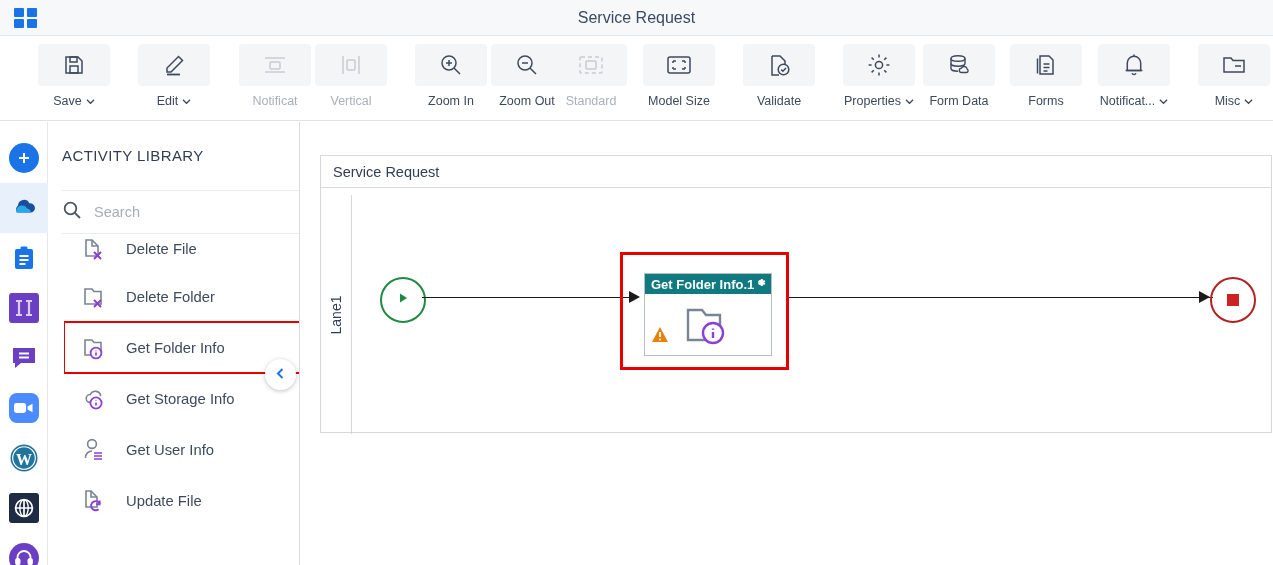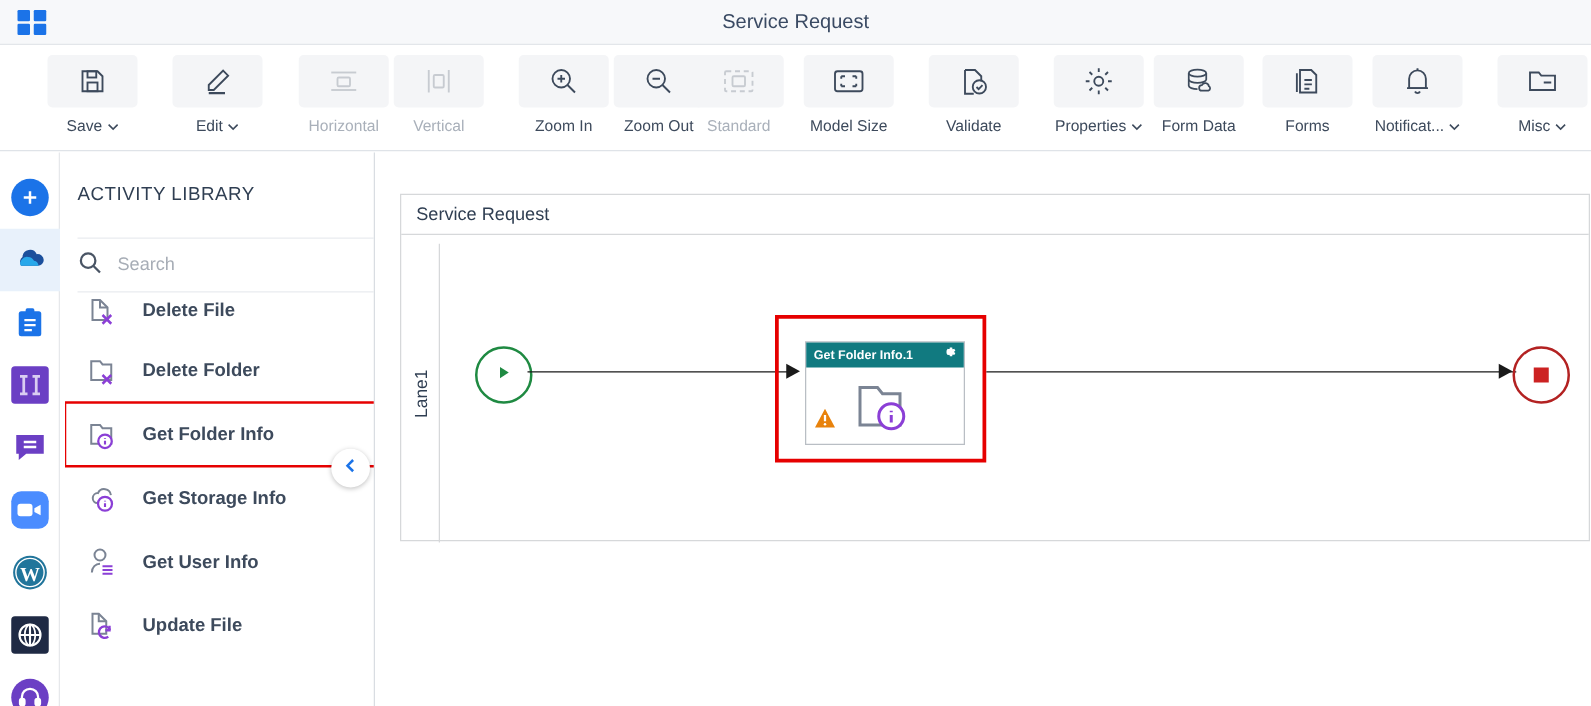--- a/index.html
+++ b/index.html
@@ -92,23 +92,22 @@
     border-top: 1px solid #e9ecef; border-bottom: 1px solid #e9ecef;
     box-sizing: border-box; display:flex; align-items:center; gap: 12px;
   }
   .search-input {
     border: 0; outline: 0; background: transparent;
     font-family: "Liberation Sans", sans-serif; font-size: 14.5px; color: #3d4a5c;
     width: 180px; padding: 0;
   }
   .search-input::placeholder { color: #a7adb6; }
   .panel-list {
-    position: absolute; left: 4px; top: 112px; width: 252px; height: 331px;
+    position: absolute; left: 16px; top: 112px; width: 252px; height: 331px;
     overflow: hidden;
-    font-weight: bold;
   }
   .act-item {
     position: relative; height: 51px; display: flex; align-items: center;
     padding-left: 16px; gap: 16px; cursor: pointer; box-sizing: border-box;
   }
   .act-icon { width: 30px; height: 30px; flex: 0 0 30px; display:flex; align-items:center; justify-content:center; }
   .act-label { font-size: 14.8px; color: #3d4a5c; white-space: nowrap; }
   .act-item.highlight {
     outline: 2px solid #e60000; outline-offset: -1px;
   }
@@ -174,21 +173,21 @@
     border: 3px solid #e60000; box-sizing: border-box;
   }
   .node {
     position: absolute; left: 21px; top: 18px; width: 128px; height: 83px;
     border: 1px solid #b9bec4; background: #ffffff; box-sizing: border-box;
   }
   .node-head {
     height: 20px; background: #117a80; display: flex; align-items: center;
     justify-content: space-between; padding: 0 5px 0 6px; box-sizing: border-box;
   }
-  .node-title { font-size: 10px; color: #ffffff; font-weight: bold; white-space: nowrap; }
+  .node-title { font-size: 13px; color: #ffffff; font-weight: bold; white-space: nowrap; }
   .node-body { position: relative; height: 62px; }
   .node-main-icon { position: absolute; left: 50%; top: 6px; transform: translateX(-50%); }
   .node-warn { position: absolute; left: 6px; top: 32px; }
 </style>
 </head>
 <body>
 
 <div id="app">
 
   <div class="titlebar">
@@ -239,21 +238,21 @@
     </div>
 
     <div class="tb-item disabled" style="left:239px">
       <div class="tb-iconbox">
         <svg width="26" height="22" viewBox="0 0 26 22" fill="none" stroke="#8b939e" stroke-width="1.5">
           <line x1="3" y1="4" x2="23" y2="4"></line>
             <rect x="8" y="8" width="10" height="7" rx="1"></rect>
             <line x1="3" y1="18" x2="23" y2="18"></line>
         </svg>
       </div>
-      <div class="tb-label">Horizontal</div>
+      <div class="tb-label">Notificat</div>
     </div>
 
     <div class="tb-item disabled" style="left:315px">
       <div class="tb-iconbox">
         <svg width="26" height="24" viewBox="0 0 26 24" fill="none" stroke="#8b939e" stroke-width="1.5">
           <line x1="5" y1="3" x2="5" y2="21"></line>
             <rect x="9" y="7" width="8" height="10" rx="1"></rect>
             <line x1="21" y1="3" x2="21" y2="21"></line>
         </svg>
       </div>

